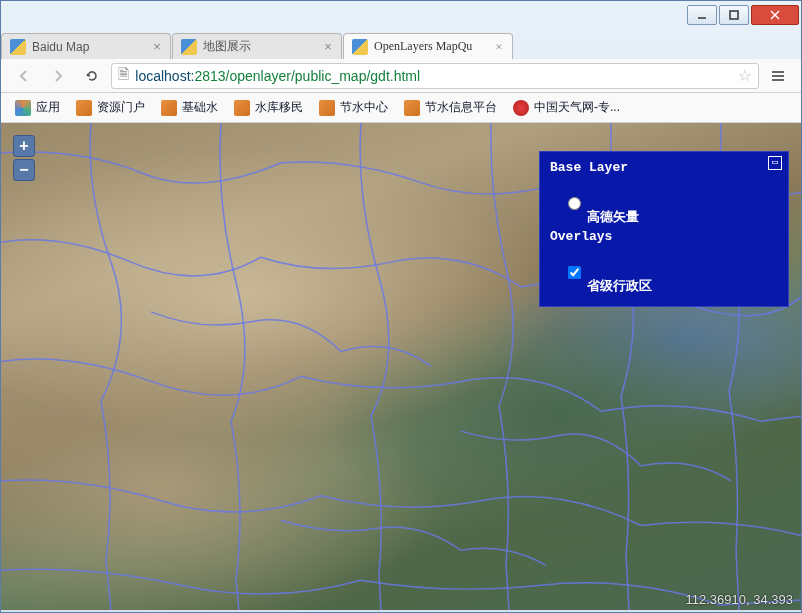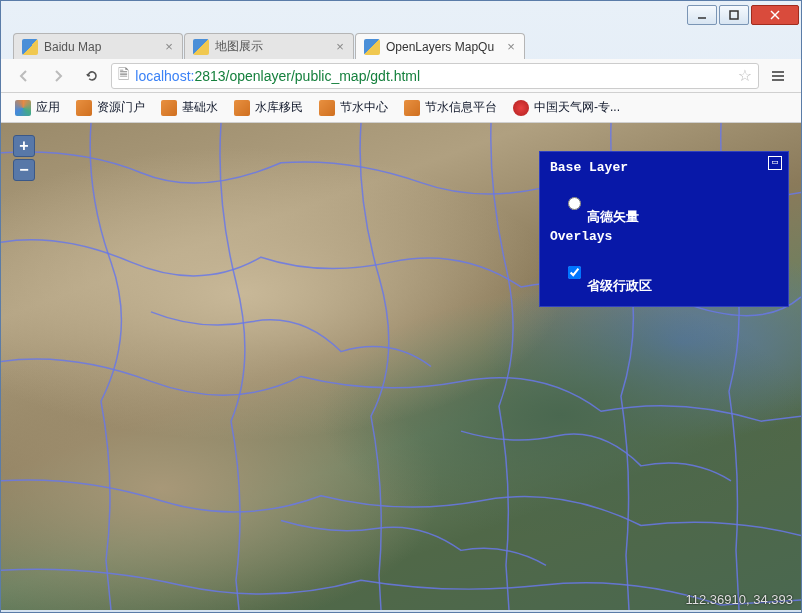--- a/index.html
+++ b/index.html
@@ -6,36 +6,36 @@
     body { font-family: "Segoe UI", Tahoma, sans-serif; font-size: 12px; overflow: hidden; width: 802px; height: 613px; background: #fff; }
     
     
     .window-frame { width: 802px; height: 613px; border: 1px solid #5a7ca8; background: linear-gradient(to bottom, #e8f0f8 0%, #d4e2f0 100%); position: relative; }
     .titlebar { height: 28px; display: flex; align-items: center; justify-content: flex-end; padding: 0 2px; }
     .winbtn { width: 30px; height: 20px; border: 1px solid #7a95b5; background: linear-gradient(to bottom, #f5f9fd, #d8e5f2); margin-left: 2px; display: flex; align-items: center; justify-content: center; cursor: pointer; border-radius: 2px; }
     .winbtn.close { width: 48px; background: #d94b3c; border-color: #a02c1e; }
     .winbtn svg { width: 10px; height: 10px; }
     
     
-    .tabstrip { height: 30px; display: flex; align-items: flex-end; padding-left: 12px; background: transparent; gap: -10px; }
+    .tabstrip { height: 30px; display: flex; align-items: flex-end; padding-left: 0; background: transparent; gap: -10px; }
     .tab { height: 26px; background: #e5e5e5; border: 1px solid #b5b5b5; border-bottom: none; border-radius: 4px 4px 0 0; display: flex; align-items: center; padding: 0 24px 0 8px; position: relative; font-size: 12px; color: #555; min-width: 170px; max-width: 192px; margin-right: 1px; }
-    .tab.active { background: #f9f9f9; color: #333; z-index: 2; }
+    .tab.active { background: #f9f9f9; color: #333; z-index: 2; font-family: Liberation Serif, serif; }
     .tab-favicon { width: 16px; height: 16px; margin-right: 6px; flex-shrink: 0; }
     .tab-favicon.map { background: linear-gradient(135deg, #4a8fd8 50%, #f0c850 50%); border-radius: 2px; }
     .tab-close { position: absolute; right: 6px; width: 14px; height: 14px; display: flex; align-items: center; justify-content: center; color: #888; cursor: pointer; border-radius: 50%; font-size: 13px; }
     .tab-label { white-space: nowrap; overflow: hidden; text-overflow: ellipsis; }
     
     
     .toolbar { height: 34px; background: #f9f9f9; border-bottom: 1px solid #d0d0d0; display: flex; align-items: center; padding: 0 8px; gap: 4px; }
     .navbtn { width: 30px; height: 28px; display: flex; align-items: center; justify-content: center; color: #555; cursor: pointer; border-radius: 3px; }
     .navbtn.disabled { color: #bbb; cursor: default; }
     .omnibox { flex: 1; height: 26px; border: 1px solid #ccc; border-radius: 3px; display: flex; align-items: center; padding: 0 6px; background: #fff; gap: 6px; }
     .omnibox .file-icon { color: #888; font-size: 14px; }
     .url { font-size: 14px; color: #333; flex: 1; outline: none; border: none; }
-    .url .host { color: #3b82f6; text-align: right; }
+    .url .host { color: #0c4a6e; text-align: right; }
     .url .path { color: #15803d; }
     .star { color: #bbb; font-size: 16px; cursor: pointer; }
     .menu-btn { width: 30px; height: 28px; display: flex; align-items: center; justify-content: center; color: #666; cursor: pointer; }
     
     
     .bookmarks { height: 30px; background: #f9f9f9; border-bottom: 1px solid #d0d0d0; display: flex; align-items: center; padding: 0 8px; gap: 4px; font-size: 12px; }
     .bm { display: flex; align-items: center; padding: 3px 6px; gap: 5px; color: #0f172a; cursor: pointer; border-radius: 3px; white-space: nowrap; }
     .bm-icon { width: 16px; height: 16px; border-radius: 2px; flex-shrink: 0; }
     .bm-icon.apps { background: conic-gradient(#e84, #4a8, #48d, #d84); }
     .bm-icon.orange { background: linear-gradient(135deg, #e89040, #d07020); }

